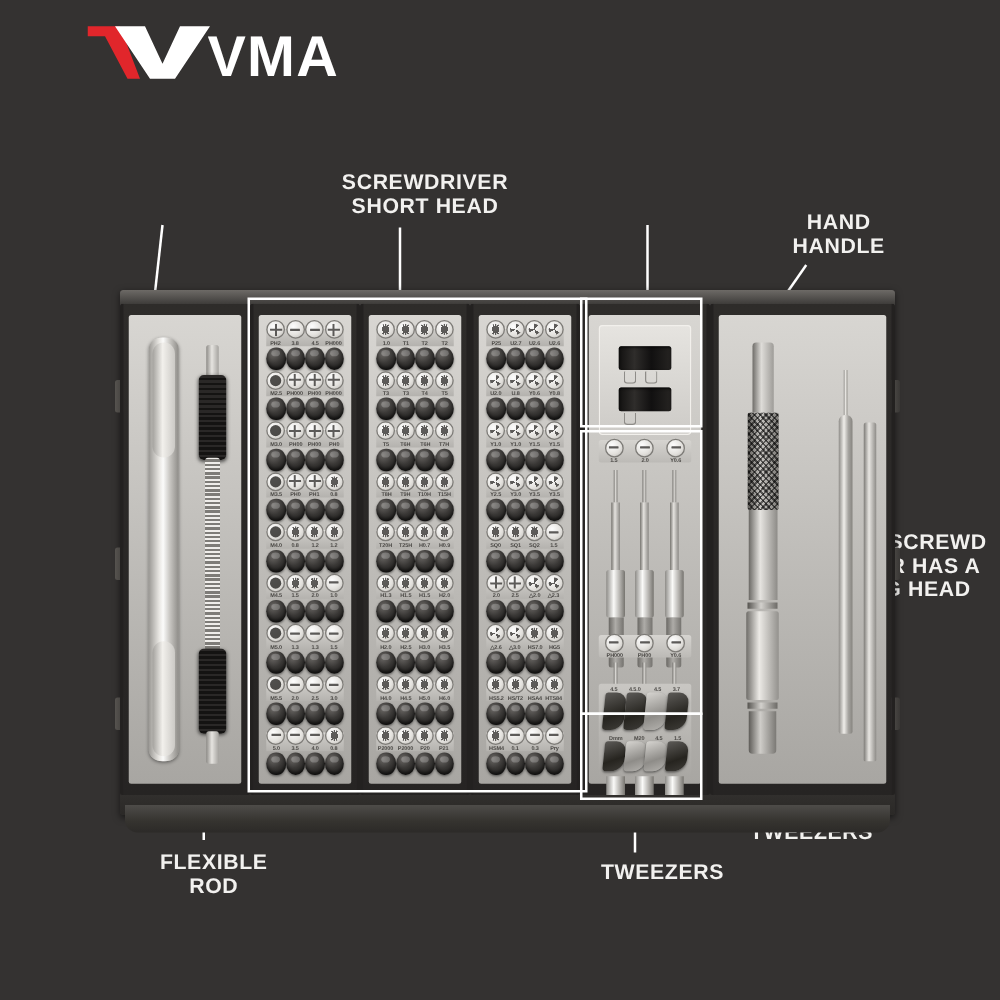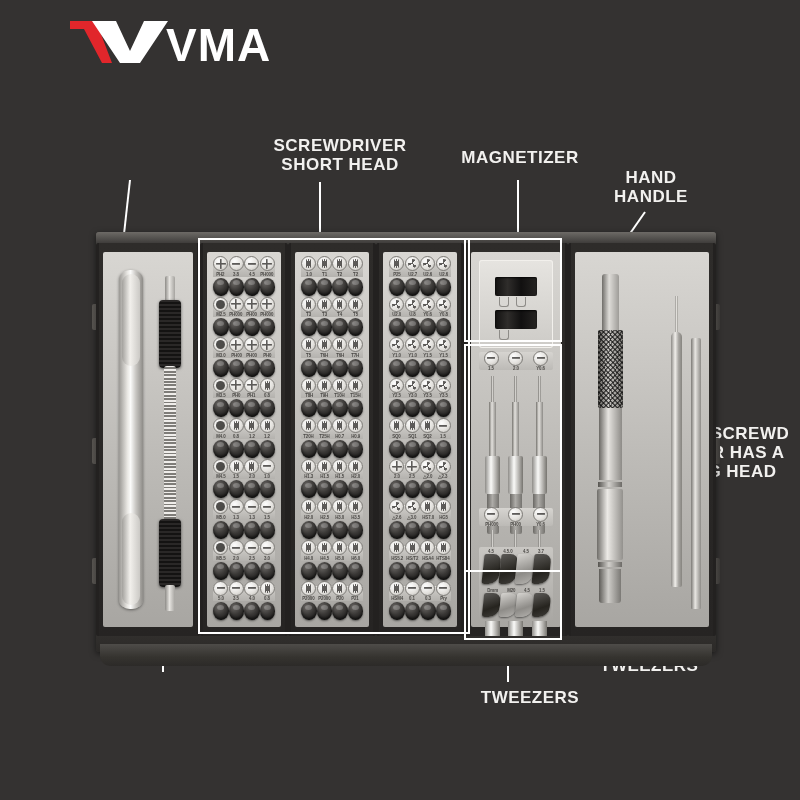--- a/index.html
+++ b/index.html
@@ -20,21 +20,21 @@
   .label{
     position:absolute;color:#f2f1ef;
     font-weight:700;letter-spacing:.5px;
     font-size:17px;line-height:1.12;
     text-align:center;white-space:pre-line;
     text-transform:uppercase;
   }
   .lbl-metal{left:58px;top:132px;width:180px;}
   .lbl-short{left:240px;top:136px;width:200px;}
   .lbl-mag{left:440px;top:148px;width:160px;}
-  .lbl-hand{left:586px;top:168px;width:130px;}
+  .lbl-hand{left:606px;top:168px;width:130px;}
   .lbl-long{left:670px;top:424px;width:128px;text-align:left;}
   .lbl-flex{left:96px;top:680px;width:150px;}
   .lbl-twz1{left:440px;top:688px;width:180px;}
   .lbl-twz2{left:600px;top:656px;width:170px;text-align:left;}
 
   
   .leaders{position:absolute;inset:0;pointer-events:none;}
 
   
   .case{
@@ -264,26 +264,27 @@
       <line x1="645" y1="212" x2="613" y2="258"></line>
       <line x1="668" y1="460" x2="588" y2="460"></line>
       <line x1="163" y1="672" x2="163" y2="612"></line>
       <line x1="508" y1="682" x2="508" y2="640"></line>
       <line x1="628" y1="650" x2="664" y2="600"></line>
     </g>
   </svg>
 
   <div class="label lbl-short">SCREWDRIVER
 SHORT HEAD</div>
-  <div class="label lbl-mag">MAGNETIZER</div>
   <div class="label lbl-hand">HAND
 HANDLE</div>
   <div class="label lbl-long">THE SCREWD
 RIVER HAS A
 LONG HEAD</div>
+  <div class="label lbl-flex">FLEXIBLE
+ROD</div>
   <div class="label lbl-twz1">TWEEZERS</div>
   <div class="label lbl-twz2">TWEEZERS</div>
 
   <div class="case">
     <div class="case-shell"></div>
     <div class="lid-strip"></div>
     <div class="case-bottom"></div>
 
     <div class="hinge" style="left:-4px;top:72px"></div>
     <div class="hinge" style="left:-4px;top:206px"></div>

